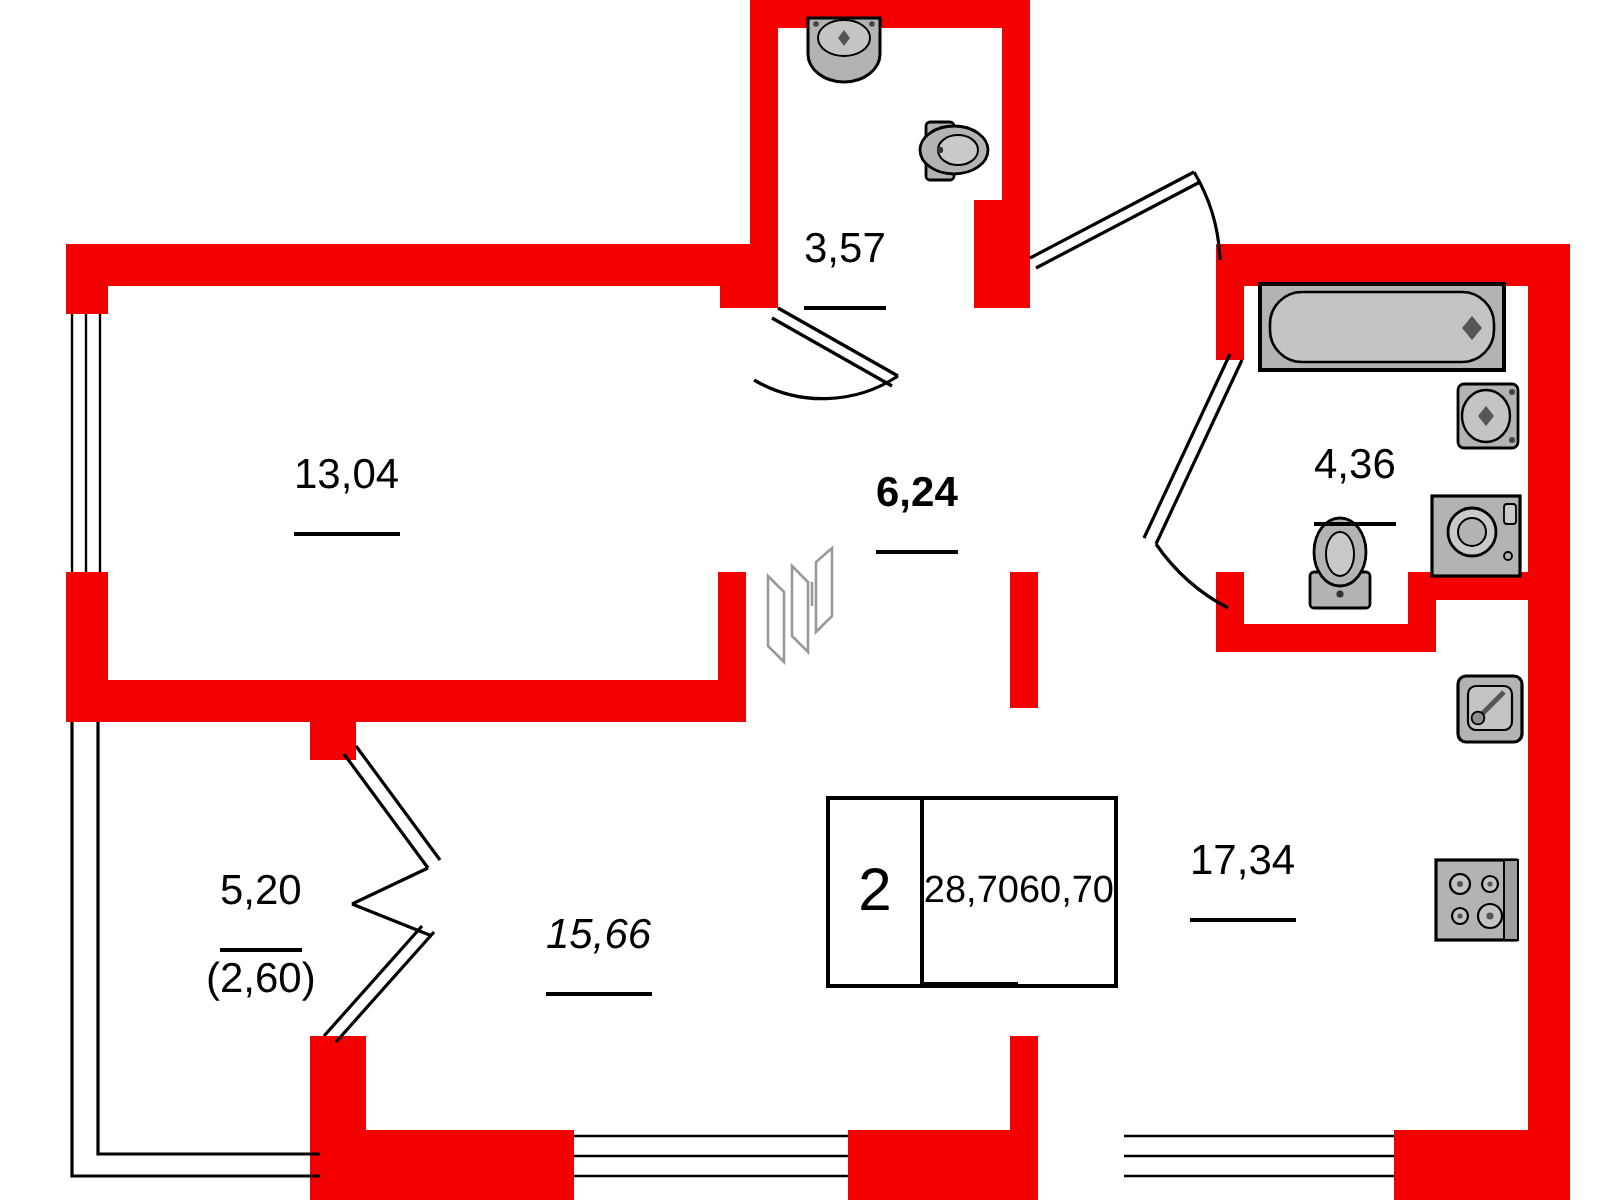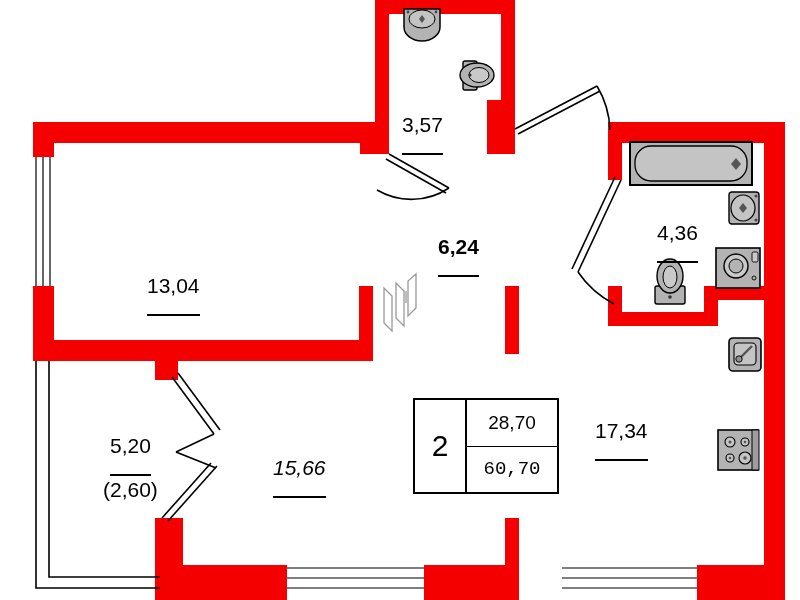--- a/index.html
+++ b/index.html
@@ -60,35 +60,33 @@
     align-items: center;
     justify-content: center;
     font-size: 30px;
     color: #000000;
     border-right: 2px solid #000000;
     box-sizing: border-box;
   }
   #spec-values {
     flex: 1;
     display: flex;
-    flex-direction: column;
   }
   .spec-row {
     flex: 1;
     display: flex;
     align-items: center;
     justify-content: center;
     font-size: 19px;
     color: #000000;
     border-bottom: 1.5px solid #000000;
     box-sizing: border-box;
   }
   .spec-row:last-child {
     border-bottom: none;
-    font-family: Liberation Mono, monospace;
   }
 </style>
 </head>
 <body>
 
 <div id="plan-root">
 
   <svg id="plan-svg" viewBox="0 0 800 600">
 
     <g fill="#f50000">
@@ -267,21 +265,21 @@
         <circle cx="730" cy="458" r="1.3" fill="#555555"></circle>
         <circle cx="745" cy="458" r="1.8" fill="#555555"></circle>
       </g>
     </g>
   </svg>
 
   <div class="area-label" style="left:402px; top:113px;">
     <span class="val">3,57</span>
   </div>
 
-  <div class="area-label" style="left:147px; top:226px;margin-top:48px;">
+  <div class="area-label" style="left:147px; top:226px;">
     <span class="val">13,04</span>
   </div>
 
   <div class="area-label" style="left:438px; top:235px;font-weight:bold;">
     <span class="val">6,24</span>
   </div>
 
   <div class="area-label" style="left:657px; top:221px;">
     <span class="val">4,36</span>
   </div>

